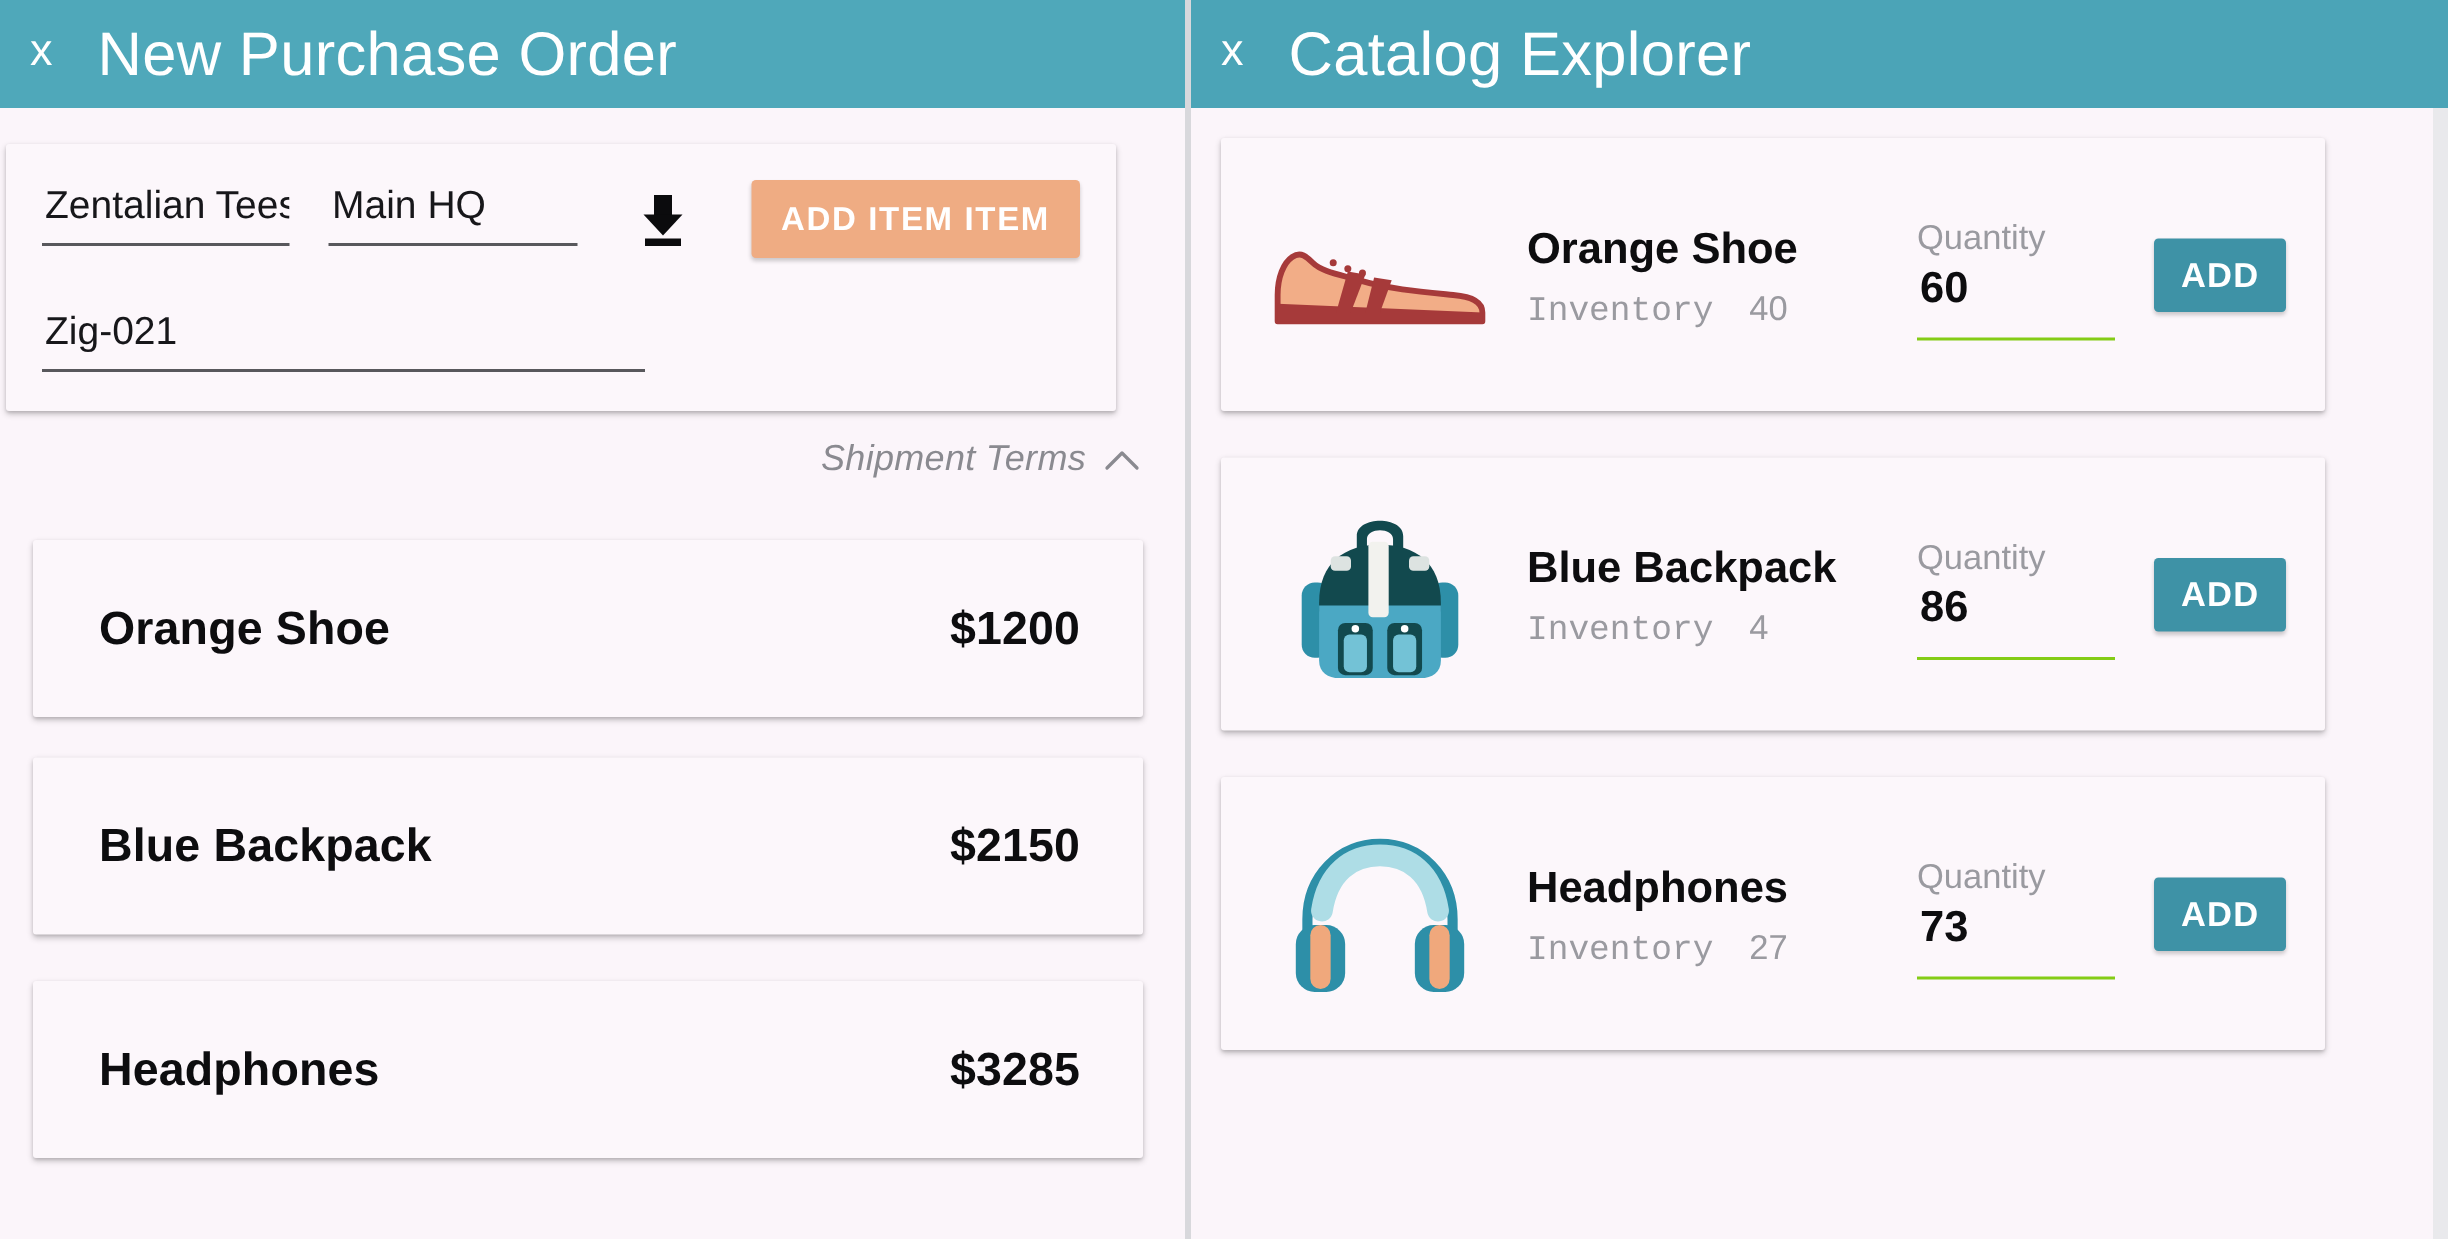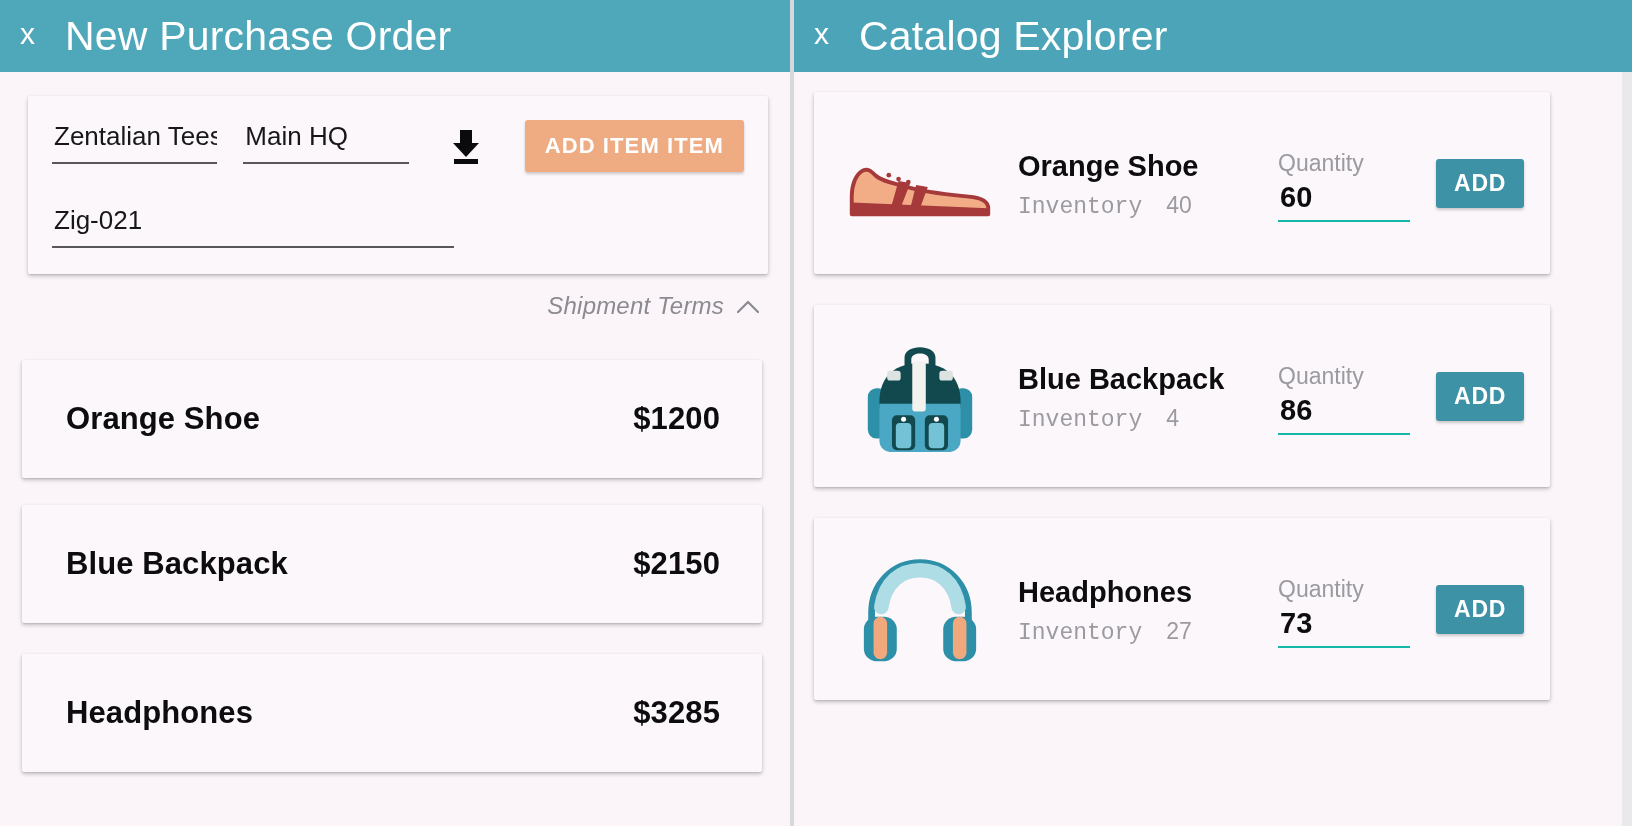--- a/index.html
+++ b/index.html
@@ -70,21 +70,21 @@
   .card {
     background: #FCF7FB;
     box-shadow: 0 2px 4px rgba(0,0,0,.22), 0 1px 2px rgba(0,0,0,.10);
     border-radius: 2px;
     position: relative;
   }
 
   
   .form-card {
     position: absolute;
-    left: 28px;
+    left: 4px;
     top: 96px;
     width: 740px;
     height: 178px;
     padding: 26px 24px 0 24px;
   }
   .form-row-1 {
     display: flex;
     align-items: flex-start;
     gap: 26px;
   }
@@ -232,22 +232,22 @@
     margin-left: 10px;
     padding-top: 6px;
   }
   .qty-label {
     font-size: 23px;
     color: #9a9aa0;
     display: block;
     margin-bottom: 4px;
   }
   .qty-field {
-    border-bottom: 2px solid #14b8a6;
-    padding-bottom: 6px;
+    border-bottom: 2px solid #84cc16;
+    padding-bottom: 16px;
     width: 132px;
   }
   .qty-input {
     font-family: "Liberation Sans", sans-serif;
     font-size: 29px;
     font-weight: 700;
     color: #0d0d0f;
     border: none;
     outline: none;
     background: transparent;

